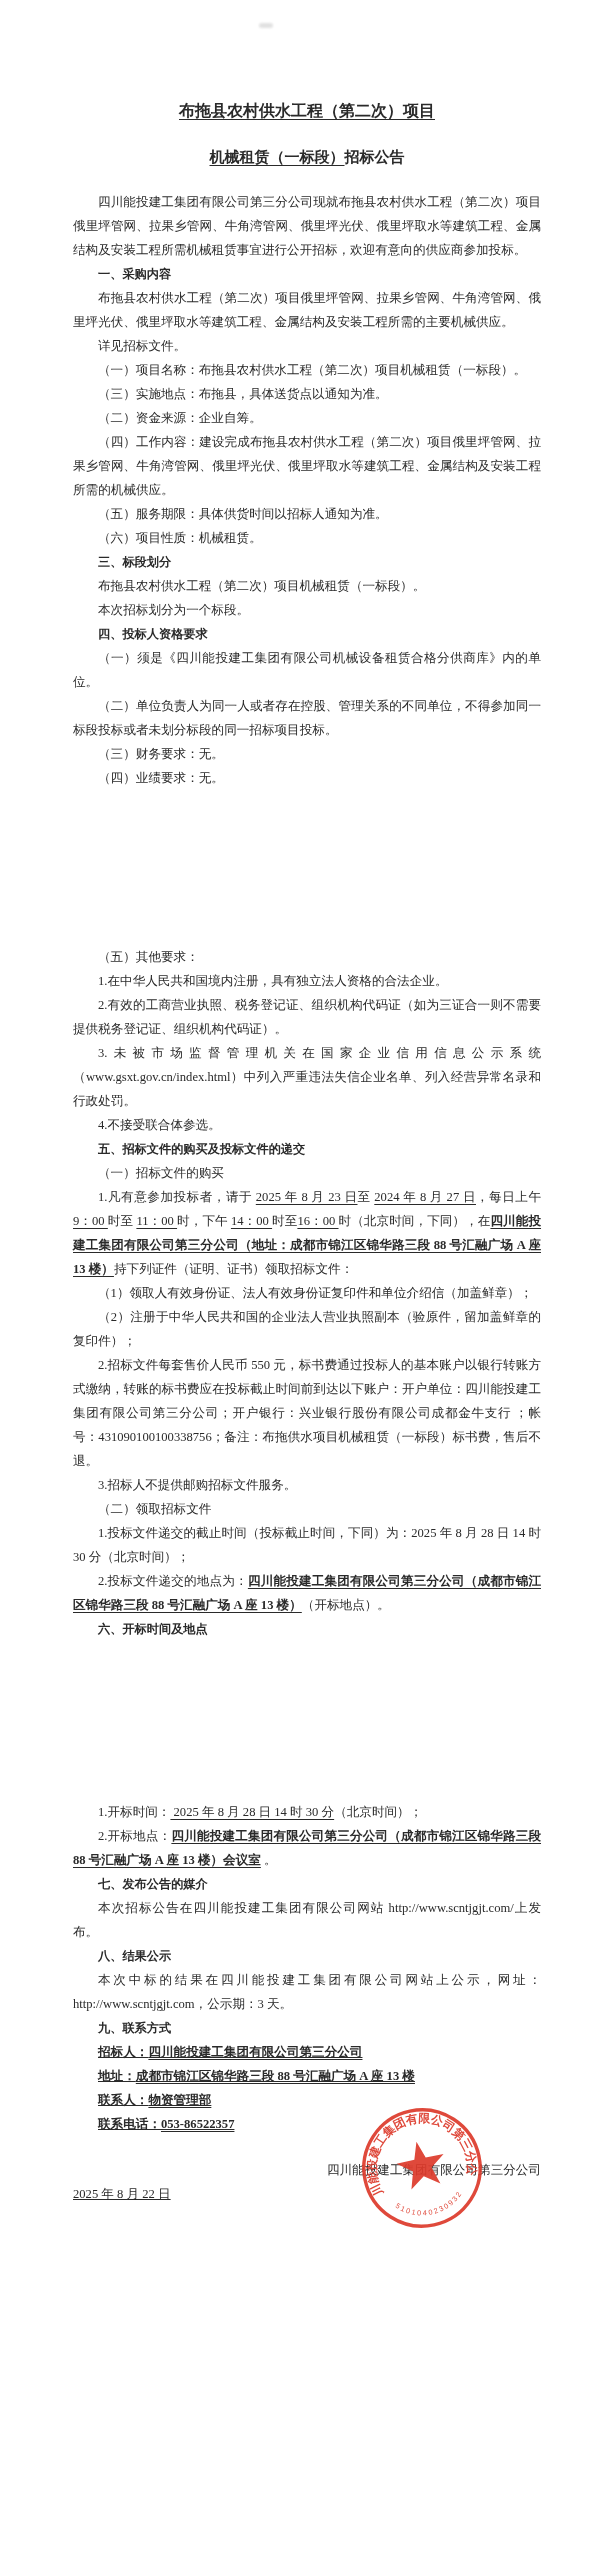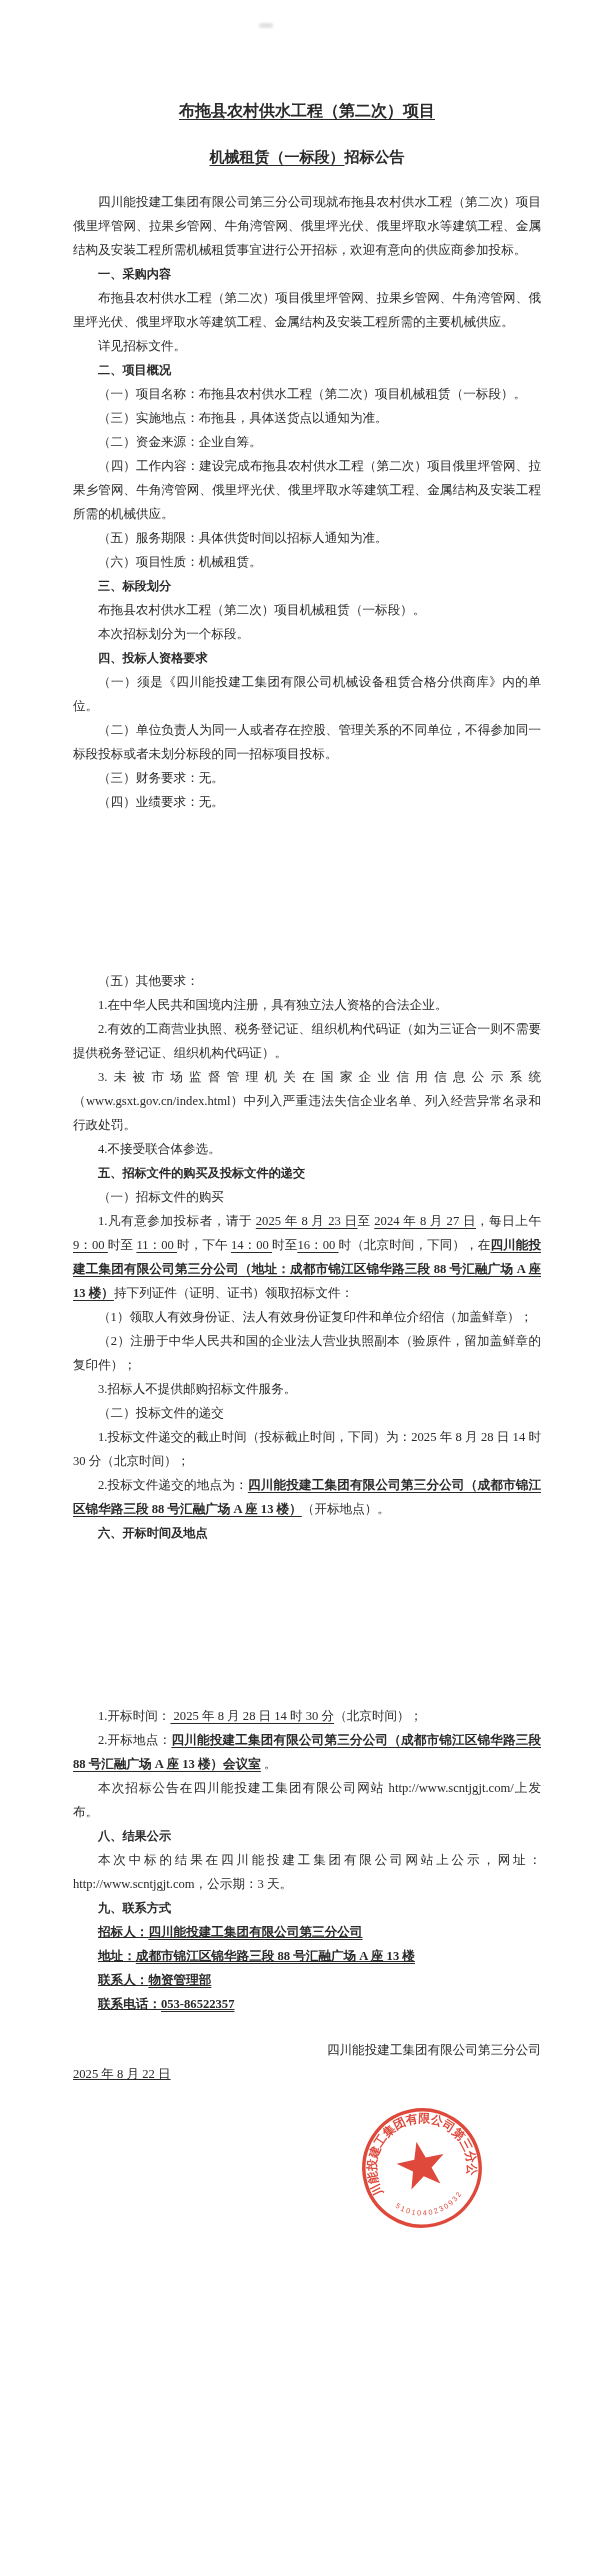--- a/index.html
+++ b/index.html
@@ -32,21 +32,20 @@
 
 <div class="smudge"></div>
 
 <div class="doc">
     <p class="title1"><span class="u">布拖县农村供水工程（第二次）项目</span></p>
     <p class="title2"><span class="u">机械租赁（一标段）</span><span class="hei">招标公告</span></p>
     <p class="para"><span>四川能投建工集团有限公司第三分公司现就布拖县农村供水工程（第二次）项目俄里坪管网、拉果乡管网、牛角湾管网、俄里坪光伏、俄里坪取水等建筑工程、金属结构及安装工程所需机械租赁事宜进行公开招标，欢迎有意向的供应商参加投标。</span></p>
     <p class="heading"><span>一、采购内容</span></p>
     <p class="para"><span>布拖县农村供水工程（第二次）项目俄里坪管网、拉果乡管网、牛角湾管网、俄里坪光伏、俄里坪取水等建筑工程、金属结构及安装工程所需的主要机械供应。</span></p>
     <p class="para"><span>详见招标文件。</span></p>
-    <p class="heading"><span>二、项目概况</span></p>
     <p class="para"><span>（一）项目名称：布拖县农村供水工程（第二次）项目机械租赁（一标段）。</span></p>
     <p class="para"><span>（三）实施地点：布拖县，具体送货点以通知为准。</span></p>
     <p class="para"><span>（二）资金来源：企业自筹。</span></p>
     <p class="para"><span>（四）工作内容：建设完成布拖县农村供水工程（第二次）项目俄里坪管网、拉果乡管网、牛角湾管网、俄里坪光伏、俄里坪取水等建筑工程、金属结构及安装工程所需的机械供应。</span></p>
     <p class="para"><span>（五）服务期限：具体供货时间以招标人通知为准。</span></p>
     <p class="para"><span>（六）项目性质：机械租赁。</span></p>
     <p class="heading"><span>三、标段划分</span></p>
     <p class="para"><span>布拖县农村供水工程（第二次）项目机械租赁（一标段）。</span></p>
     <p class="para"><span>本次招标划分为一个标段。</span></p>
     <p class="heading"><span>四、投标人资格要求</span></p>
@@ -58,28 +57,30 @@
     <p class="para"><span>（五）其他要求：</span></p>
     <p class="para"><span>1.在中华人民共和国境内注册，具有独立法人资格的合法企业。</span></p>
     <p class="para"><span>2.有效的工商营业执照、税务登记证、组织机构代码证（如为三证合一则不需要提供税务登记证、组织机构代码证）。</span></p>
     <p class="para"><span>3.未被市场监督管理机关在国家企业信用信息公示系统（www.gsxt.gov.cn/index.html）中列入严重违法失信企业名单、列入经营异常名录和行政处罚。</span></p>
     <p class="para"><span>4.不接受联合体参选。</span></p>
     <p class="heading"><span>五、招标文件的购买及投标文件的递交</span></p>
     <p class="para"><span>（一）招标文件的购买</span></p>
     <p class="para"><span>1.凡有意参加投标者，请于 </span><span class="u">2025 年 8 月 23 日</span><span>至 </span><span class="u">2024 年 8 月 27 日</span><span>，每日上午</span><span class="u"> 9：00 </span><span>时至 </span><span class="u">11：00 </span><span>时，下午 </span><span class="u">14：00 </span><span>时至</span><span class="u">16：00 </span><span>时（北京时间，下同），在</span><span class="u b">四川能投建工集团有限公司第三分公司（地址：成都市锦江区锦华路三段 88 号汇融广场 A 座 13 楼）</span><span>持下列证件（证明、证书）领取招标文件：</span></p>
     <p class="para"><span>（1）领取人有效身份证、法人有效身份证复印件和单位介绍信（加盖鲜章）；</span></p>
     <p class="para"><span>（2）注册于中华人民共和国的企业法人营业执照副本（验原件，留加盖鲜章的复印件）；</span></p>
+    <p class="para"><span>2.招标文件每套售价人民币 550 元，标书费通过投标人的基本账户以银行转账方式缴纳，转账的标书费应在投标截止时间前到达以下账户：开户单位：四川能投建工集团有限公司第三分公司；开户银行：兴业银行股份有限公司成都金牛支行 ；帐号：431090100100338756；备注：布拖供水项目机械租赁（一标段）标书费，售后不退。</span></p>
     <p class="para"><span>3.招标人不提供邮购招标文件服务。</span></p>
-    <p class="para"><span>（二）投标文件的递交</span></p>
+    <p class="para"><span>（二）领取招标文件</span></p>
     <p class="para"><span>1.投标文件递交的截止时间（投标截止时间，下同）为：2025 年 8 月 28 日 14 时 30 分（北京时间）；</span></p>
     <p class="para"><span>2.投标文件递交的地点为：</span><span class="u b">四川能投建工集团有限公司第三分公司（成都市锦江区锦华路三段 88 号汇融广场 A 座 13 楼）</span><span>（开标地点）。</span></p>
     <p class="heading"><span>六、开标时间及地点</span></p>
     <div class="gap" style="height: 159px;"></div>
     <p class="para"><span>1.开标时间：</span><span class="u"> 2025 年 8 月 28 日 14 时 30 分</span><span>（北京时间）；</span></p>
     <p class="para"><span>2.开标地点：</span><span class="u b">四川能投建工集团有限公司第三分公司（成都市锦江区锦华路三段 88 号汇融广场 A 座 13 楼）会议室</span><span> 。</span></p>
+    <p class="heading"><span>七、发布公告的媒介</span></p>
     <p class="para"><span>本次招标公告在四川能投建工集团有限公司网站 http://www.scntjgjt.com/上发布。</span></p>
     <p class="heading"><span>八、结果公示</span></p>
     <p class="para"><span>本次中标的结果在四川能投建工集团有限公司网站上公示，网址：http://www.scntjgjt.com，公示期：3 天。</span></p>
     <p class="heading"><span>九、联系方式</span></p>
     <p class="contact"><span class="b">招标人：</span><span class="u b">四川能投建工集团有限公司第三分公司</span></p>
     <p class="contact"><span class="b">地址：</span><span class="u b">成都市锦江区锦华路三段 88 号汇融广场 A 座 13 楼</span></p>
     <p class="contact"><span class="b">联系人：</span><span class="u b">物资管理部</span></p>
     <p class="contact"><span class="b">联系电话：</span><span class="u b">053-86522357 </span></p>
     <p class="sign"><span>四川能投建工集团有限公司第三分公司</span></p>
     <p class="dateline"><span>2025 年 8 月 22 日</span></p>

